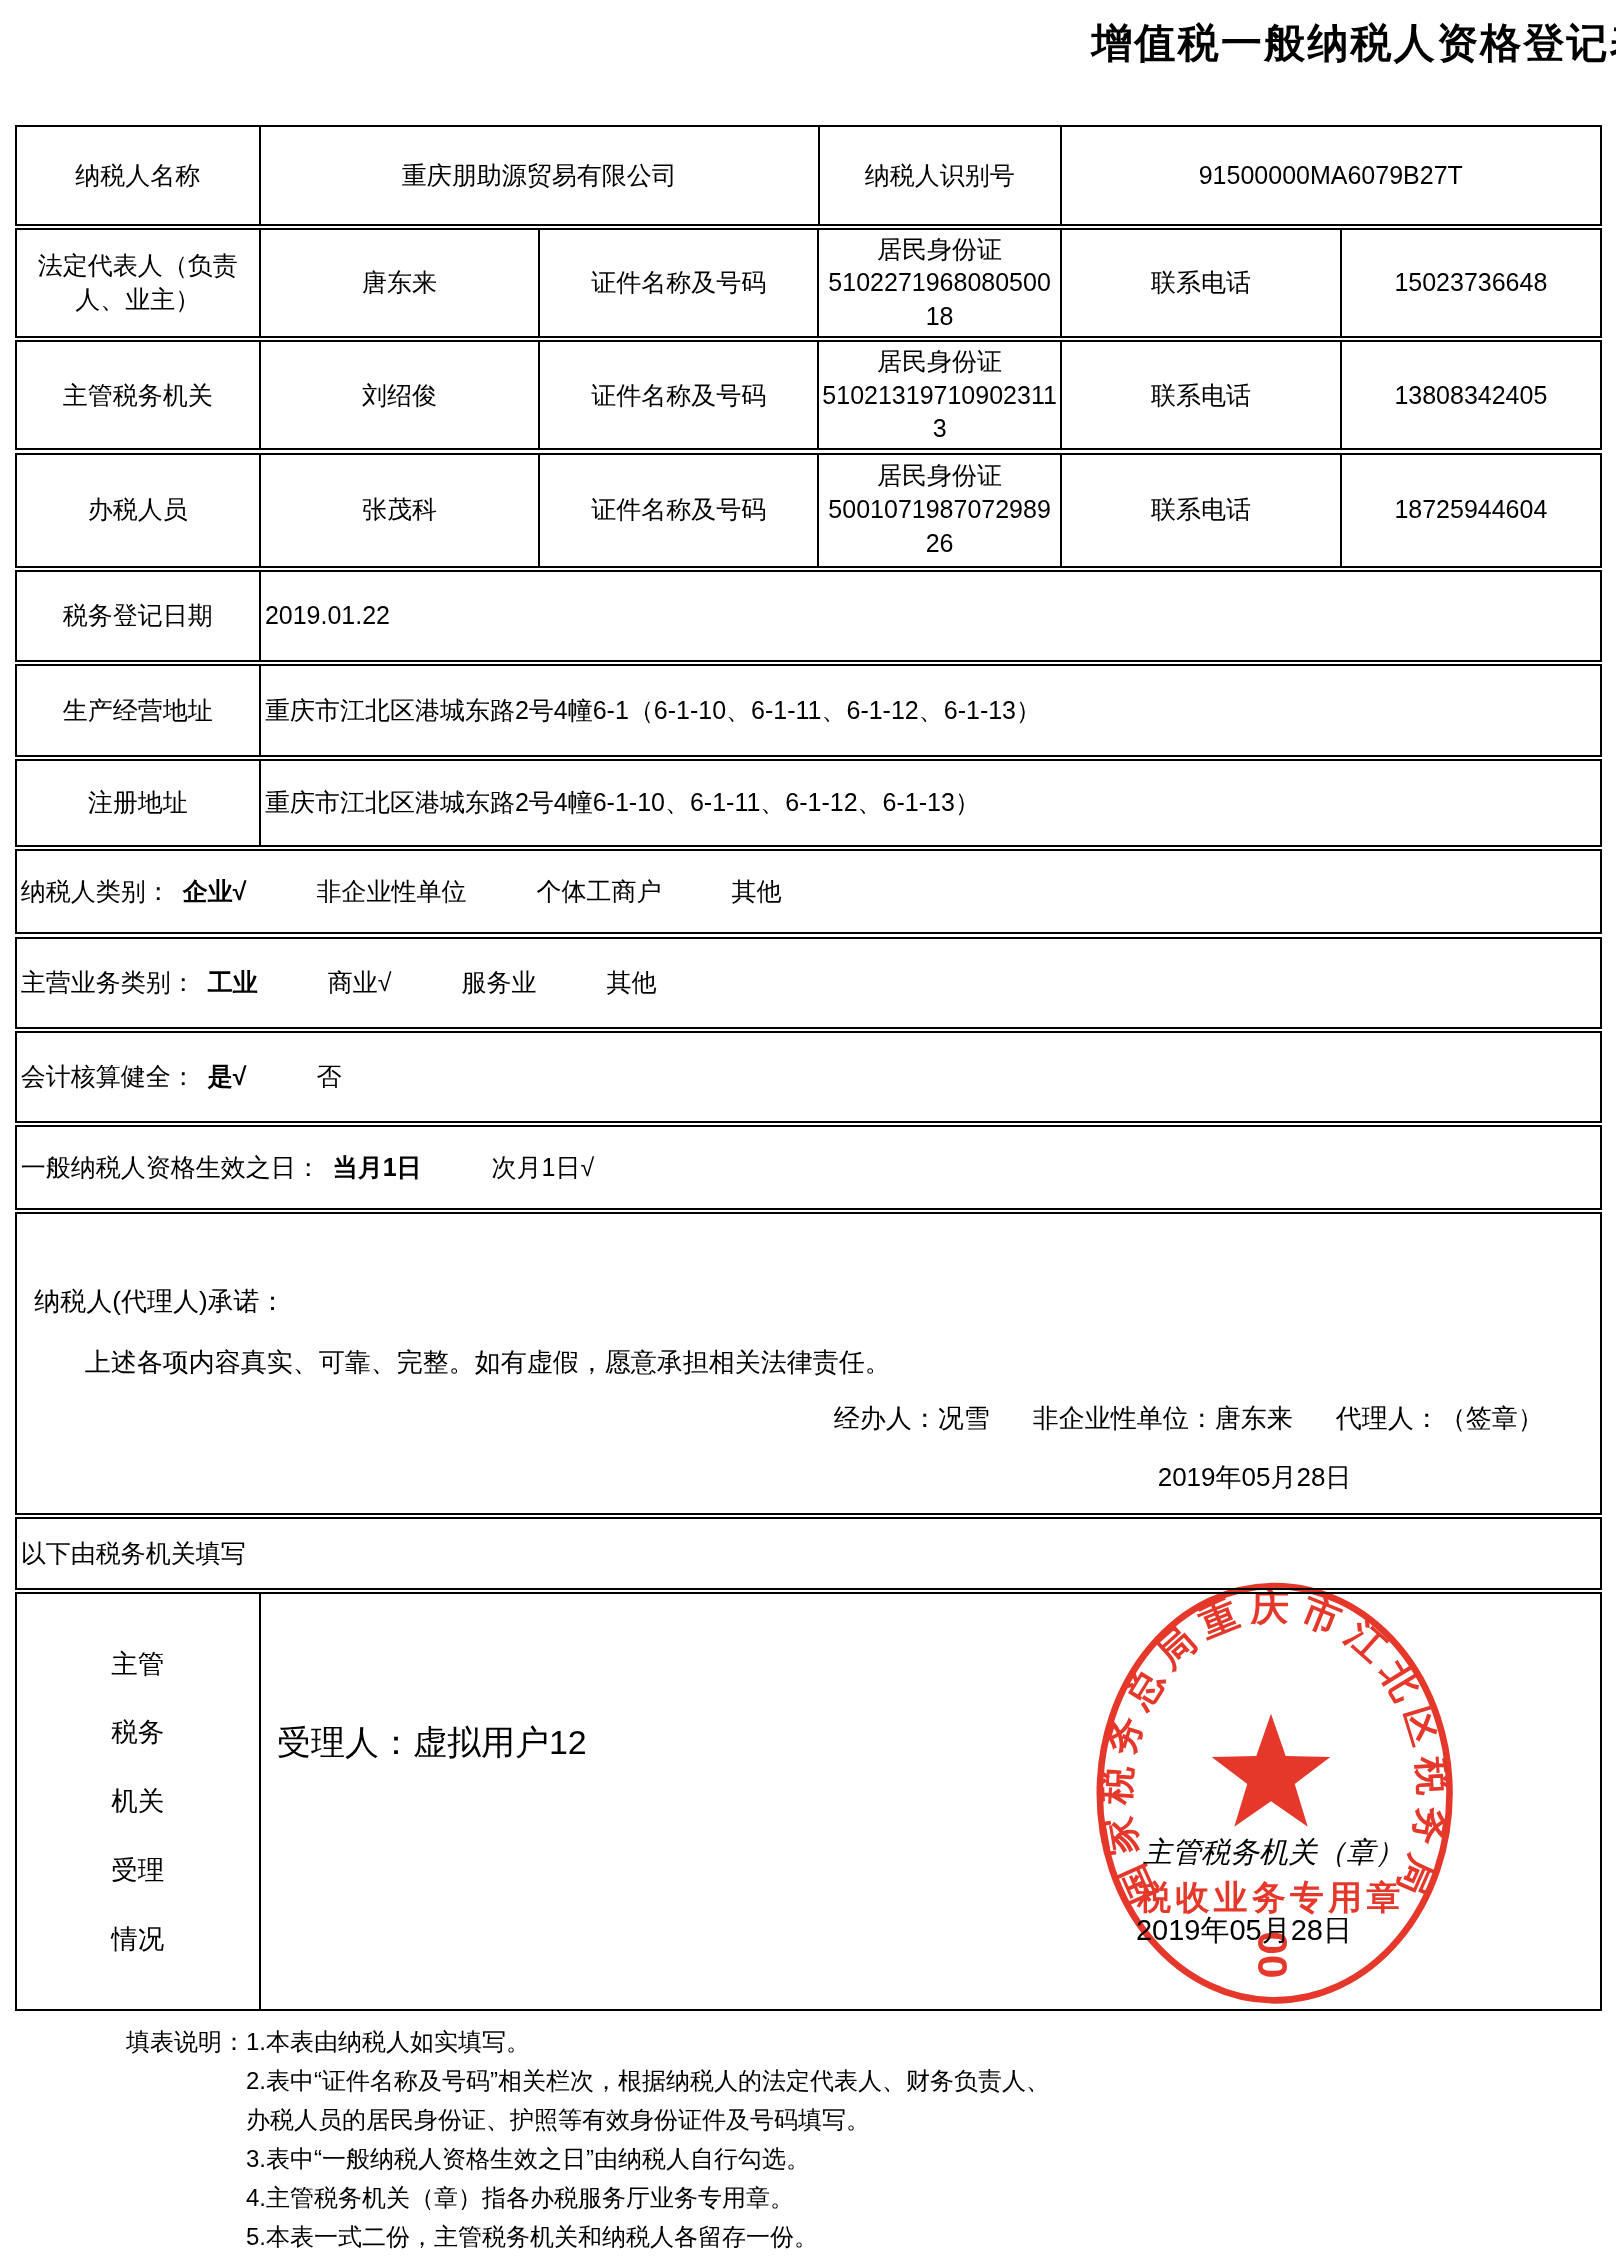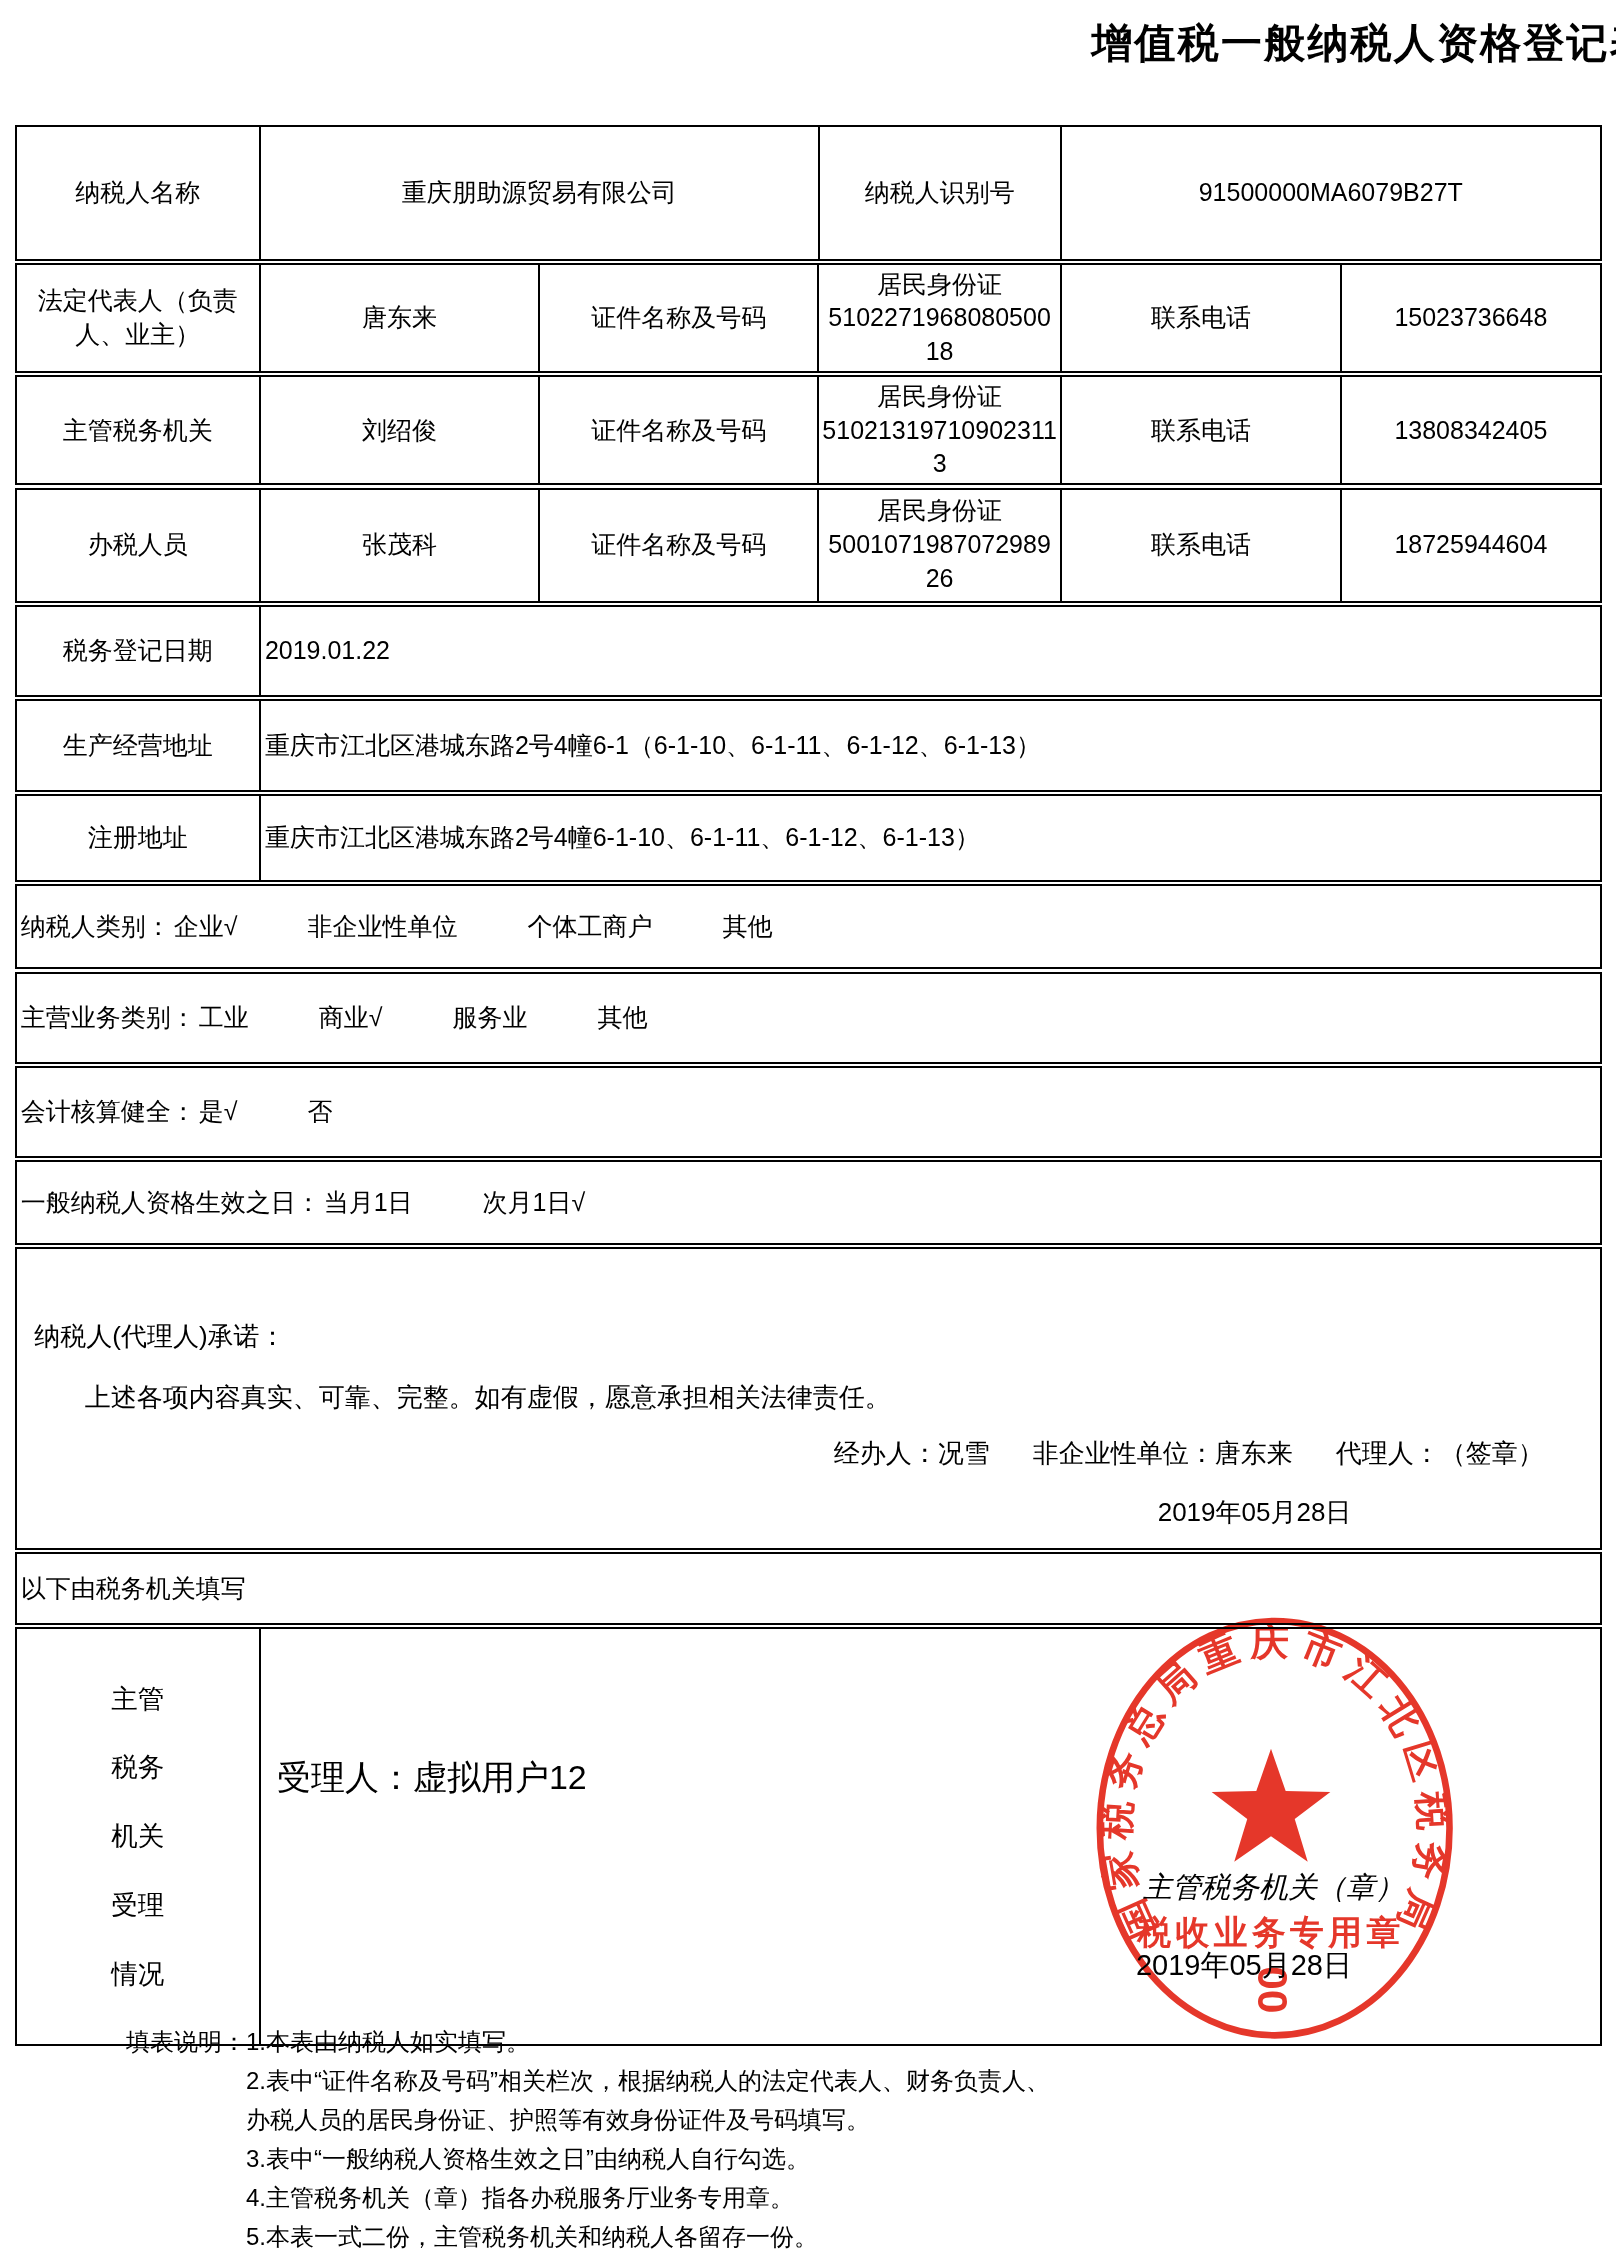--- a/index.html
+++ b/index.html
@@ -34,21 +34,21 @@
     font-size:25px; line-height:1.35;
     word-break:break-all;
   }
   .t-cell:first-child { border-left:none; }
   .t-cell.left { justify-content:flex-start; text-align:left; padding-left:4px; }
   .t-cell.full { width:100%; }
   .cert-inner { width:100%; }
   .cert-no { word-break:break-all; }
   .prefix, .opt { white-space:nowrap; }
   .opt { margin-left:70px; }
-  .prefix + .opt { margin-left:3px; }
+  .prefix + .opt { margin-left:12px;font-weight:bold; }
   
   .decl-row { display:block; }
   .decl-heading { position:absolute; left:17.6px;  top:70px;  font-size:26px; }
   .decl-body    { position:absolute; left:68px;  top:131px; font-size:26px; }
   .decl-sign    { position:absolute; left:817px; top:187px; font-size:26px; display:flex; gap:43px; white-space:nowrap; }
   .decl-date    { position:absolute; left:1141px; top:246px; font-size:26px; }
   
   .side-cell { flex-direction:column; justify-content:center; gap:33px; font-size:26.5px; }
   .accept-area { display:block; position:relative; padding:16px; overflow:visible; }
   .acceptor     { position:absolute; left:16px;   top:126px; font-size:34px; white-space:nowrap; }
@@ -65,21 +65,21 @@
 </style>
 </head>
 <body>
 
 <div class="page">
 
   <h1 class="doc-title">增值税一般纳税人资格登记表</h1>
 
   <div class="form-table">
 
-    <div class="t-row" style="height:136px">
+    <div class="t-row" style="height:101px">
       <div class="t-cell" style="width:15.3%">纳税人名称</div>
       <div class="t-cell" style="width:35.3%">重庆朋助源贸易有限公司</div>
       <div class="t-cell" style="width:15.3%">纳税人识别号</div>
       <div class="t-cell" style="flex:1">91500000MA6079B27T</div>
     </div>
 
     <div class="t-row" style="height:110px">
       <div class="t-cell" style="width:15.3%">法定代表人（负责人、业主）</div>
       <div class="t-cell" style="width:17.64%">唐东来</div>
       <div class="t-cell" style="width:17.64%">证件名称及号码</div>

